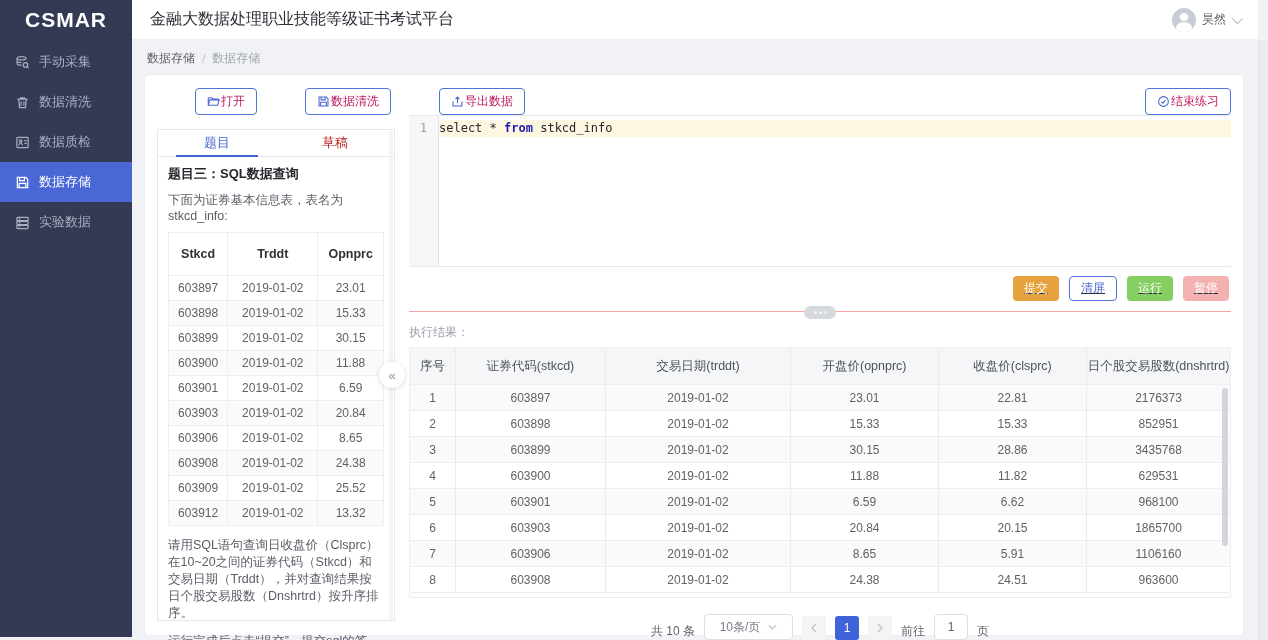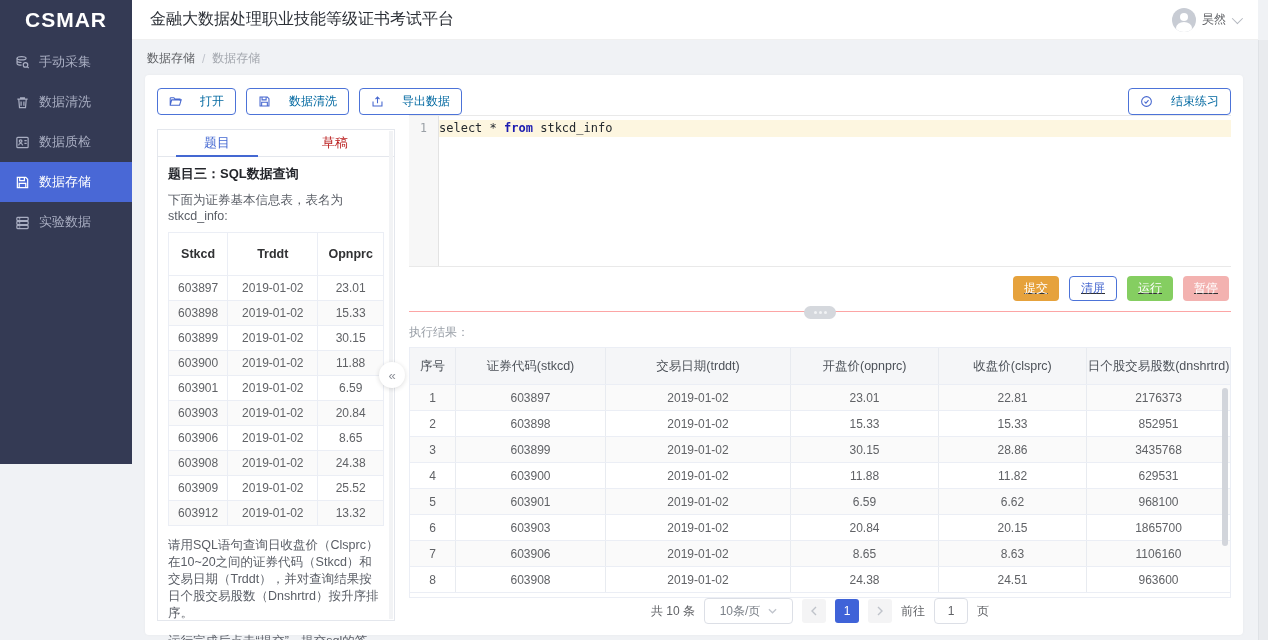--- a/index.html
+++ b/index.html
@@ -11,41 +11,41 @@
   .topbar { position:absolute; left:132px; top:0; width:1126px; height:40px; background:#fff; display:flex; align-items:center; justify-content:space-between; padding:0 18px; border-bottom:1px solid #f0f0f0; z-index:5; }
   .topbar-title { font-size:16px; color:#2b2f36; }
   .userbox { display:flex; align-items:center; gap:6px; cursor:pointer; }
   .avatar { width:24px; height:24px; border-radius:50%; background:#c8ccd4; position:relative; overflow:hidden; }
   .avatar .head { position:absolute; left:8px; top:5px; width:8px; height:8px; border-radius:50%; background:#fff; }
   .avatar .shoulders { position:absolute; left:4px; top:14px; width:16px; height:12px; border-radius:50%; background:#fff; }
   .username { font-size:12px; color:#606266; }
   .chev-down { width:8px; height:8px; border-right:1.5px solid #b3b7bf; border-bottom:1.5px solid #b3b7bf; transform:rotate(45deg) translateY(-2px); }
 
   
-  .sidebar { position:absolute; left:0; top:0; width:132px; height:464px; background:#343a54; z-index:6; }
+  .sidebar { position:absolute; left:0; top:0; width:132px; height:637px; background:#343a54; z-index:6; }
   .logo { height:40px; display:flex; align-items:center; justify-content:center; color:#fff; font-size:21px; font-weight:800; letter-spacing:1px; }
   .menu { padding-top:2px; }
   .menu-item { height:40px; display:flex; align-items:center; gap:9px; padding-left:15px; color:#a9aec2; font-size:13px; cursor:pointer; }
   .menu-item .mi-icon { width:15px; height:15px; color:#a9aec2; flex:0 0 15px; }
   .menu-item.active { background:#4968d6; color:#fff; }
   .menu-item.active .mi-icon { color:#fff; }
 
   
   .main { position:absolute; left:132px; top:40px; width:1124px; height:600px; padding:7px 13px 0 13px; }
   .scroll-track { position:absolute; right:0; top:40px; width:10px; height:600px; background:#e9ebee; border-left:1px solid #dfe2e6; }
   .breadcrumb { font-size:12px; display:flex; gap:7px; align-items:center; padding:3px 2px 0; }
   .bc-parent { color:#606266; }
   .bc-sep { color:#c0c4cc; }
   .bc-current { color:#a3a7ae; }
 
   .card { margin-top:8px; background:#fff; border-radius:4px; height:560px; padding:12px 12px 0; box-shadow:0 0 3px rgba(0,0,0,.04); position:relative; }
 
   
   .toolbar { display:flex; align-items:center; gap:10px; height:28px; }
-  .btn-outline { display:flex; align-items:center; gap:18px; height:27px; padding:0 11px; background:#fff; border:1px solid #4c73d8; border-radius:4px; color:#0369a1; font-size:12px; cursor:pointer; font-family:inherit; }
+  .btn-outline { display:flex; align-items:center; gap:1px; height:27px; padding:0 11px; background:#fff; border:1px solid #4c73d8; border-radius:4px; color:#be185d; font-size:12px; cursor:pointer; font-family:inherit;margin-left:38px; }
   .btn-outline .b-icon { width:13px; height:13px; color:#4667cf; }
   .btn-end { margin-left:auto; }
 
   
   .workspace { display:flex; margin-top:14px; align-items:flex-start; }
 
   
   .qpanel { width:238px; flex:0 0 238px; height:492px; border:1px solid #e4e7ed; background:#fff; position:relative; }
   .qpanel::after { content:""; position:absolute; top:1px; right:1px; bottom:1px; width:4px; background:#f2f3f5; }
   .tabs { display:flex; height:27px; border-bottom:1px solid #e4e7ed; }
@@ -90,21 +90,21 @@
   .rrow > div { display:flex; align-items:center; justify-content:center; border-right:1px solid #e8ebf0; }
   .rrow > div:last-child { border-right:none; }
   .rhead { background:#f5f6f8; height:36px; }
   .rhead > div { font-size:12.5px; color:#4d5259; }
   .rbody { height:26px; border-top:1px solid #ebeef5; background:#fff; }
   .rbody > div { font-size:12px; color:#606266; }
   .rbody:nth-child(odd) { background:#fafafa; }
   .r-sliver { height:5px; border-top:1px solid #ebeef5; background:#fff; }
   .rtable-scrollbar { position:absolute; right:2px; top:40px; width:6px; height:158px; border-radius:3px; background:#d2d5db; }
 
-  .pagination { display:flex; justify-content:center; align-items:center; gap:9px; margin-top:0; font-size:12px; color:#606266; }
+  .pagination { display:flex; justify-content:center; align-items:flex-end; gap:9px; margin-top:16px; font-size:12px; color:#606266; }
   .page-size { width:89px; height:26px; border:1px solid #dcdfe6; border-radius:4px; display:flex; align-items:center; justify-content:center; gap:8px; color:#7b8088; cursor:pointer; background:#fff; }
   .pg-btn { width:24px; height:24px; border-radius:3px; background:#f4f4f5; display:flex; align-items:center; justify-content:center; color:#bfc3ca; cursor:pointer; }
   .pg-page { width:24px; height:24px; border-radius:3px; background:#3f63d8; color:#fff; display:flex; align-items:center; justify-content:center; font-size:12px; cursor:pointer; }
   .goto-input { width:34px; height:26px; border:1px solid #dcdfe6; border-radius:4px; text-align:center; font-size:12px; color:#606266; font-family:inherit; }
 </style>
 </head>
 <body>
 
 <div class="sidebar">
   <div class="logo">CSMAR</div>
@@ -401,21 +401,21 @@
                 <div>20.84</div>
                 <div>20.15</div>
                 <div>1865700</div>
               </div>
 
               <div class="rrow rbody">
                 <div>7</div>
                 <div>603906</div>
                 <div>2019-01-02</div>
                 <div>8.65</div>
-                <div>8.63</div>
+                <div>5.91</div>
                 <div>1106160</div>
               </div>
 
               <div class="rrow rbody">
                 <div>8</div>
                 <div>603908</div>
                 <div>2019-01-02</div>
                 <div>24.38</div>
                 <div>24.51</div>
                 <div>963600</div>

